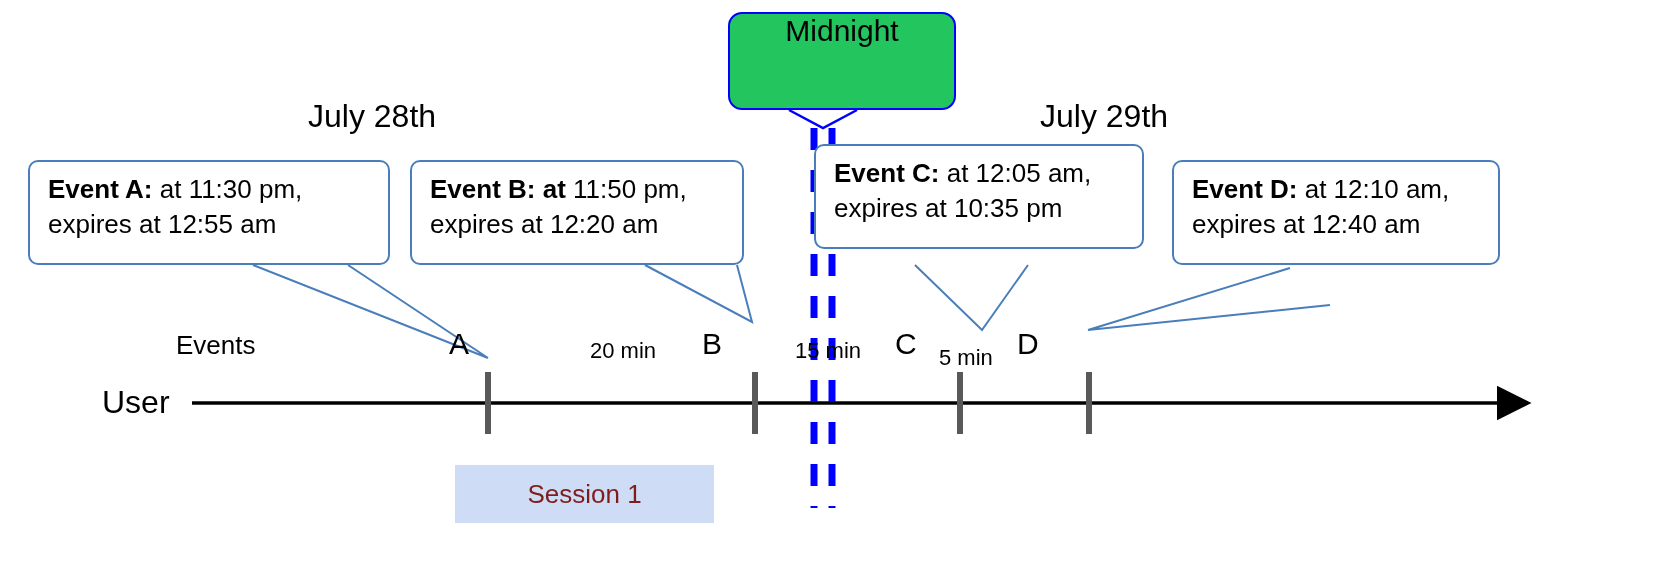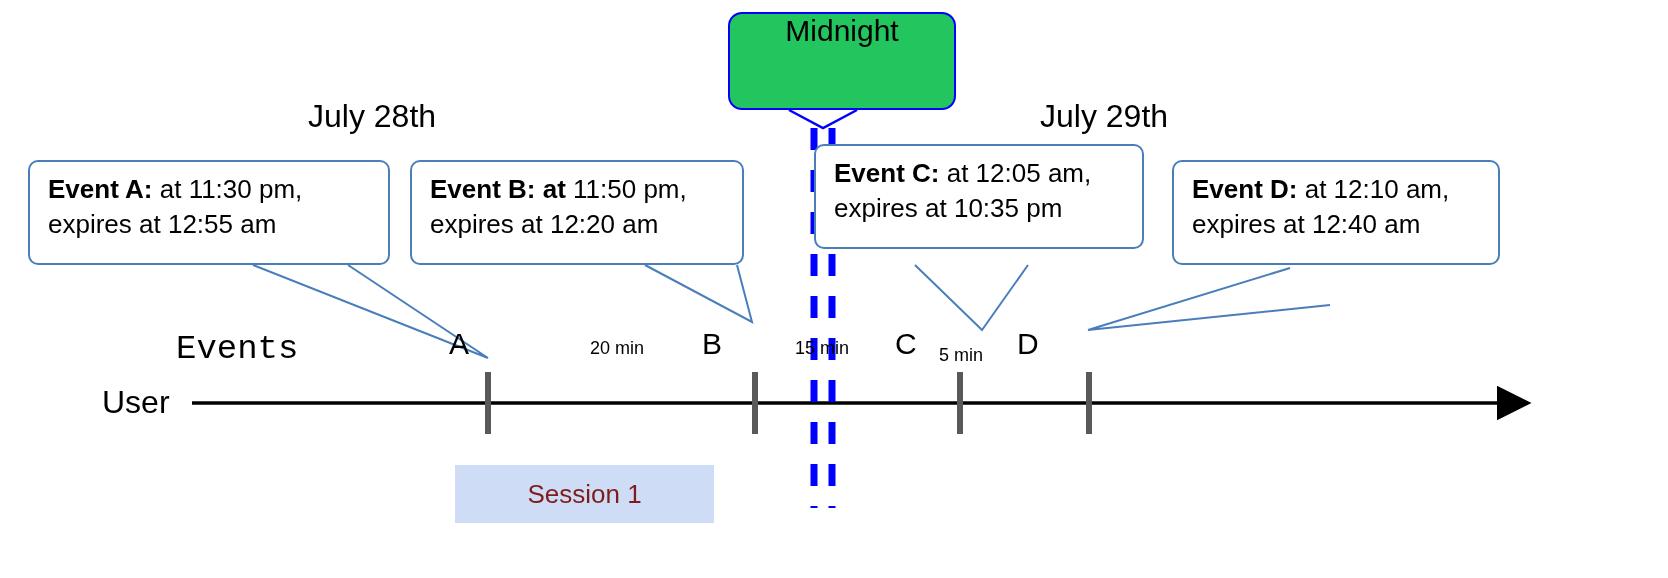--- a/index.html
+++ b/index.html
@@ -59,23 +59,23 @@
   }
 
   
   .lbl {
     position: absolute;
     white-space: nowrap;
     z-index: 3;
   }
   .date-label { font-size: 32px; }
   .axis-name  { font-size: 32px; }
-  .events-label { font-size: 34px; font-family: Liberation Mono, monospace; }
+  .events-label { font-size: 26px; }
   .event-letter { font-size: 30px; }
-  .interval-label { font-size: 18px; }
+  .interval-label { font-size: 22px; }
 
   
   .session {
     position: absolute;
     box-sizing: border-box;
     background: #cfdcf5;
     display: flex;
     align-items: center;
     justify-content: center;
     font-size: 26px;

